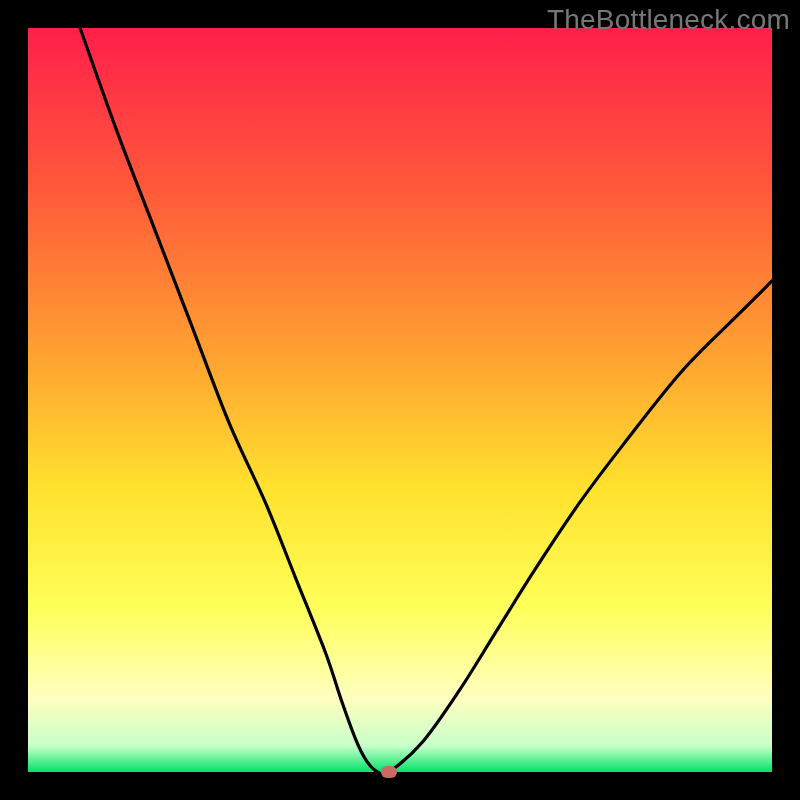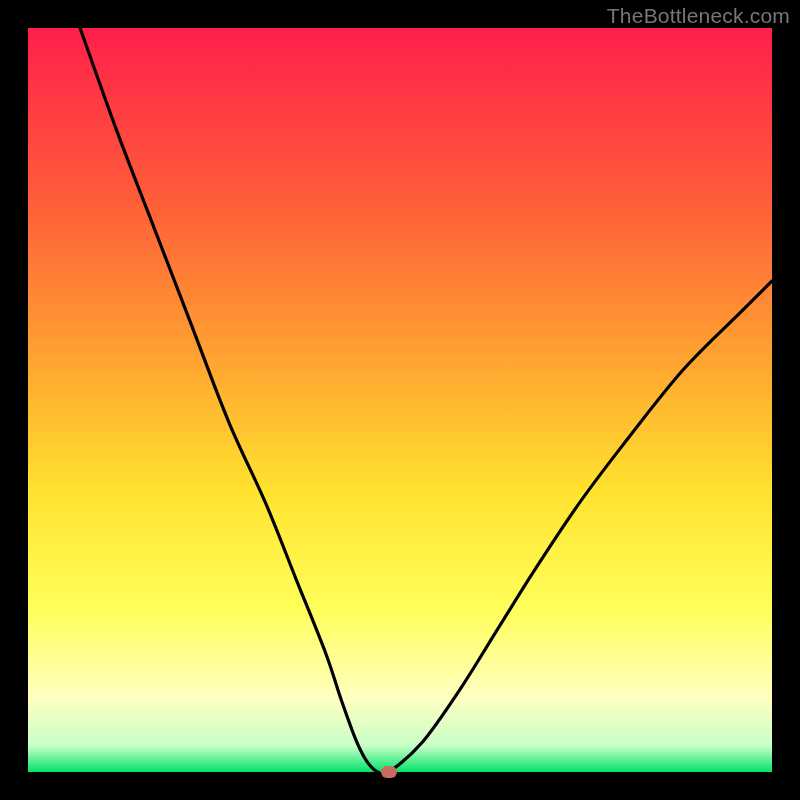--- a/index.html
+++ b/index.html
@@ -24,21 +24,21 @@
     left: 0;
     top: 0;
     width: 744px;
     height: 744px;
   }
   .watermark {
     position: absolute;
     top: 4px;
     right: 10px;
     color: #777;
-    font-size: 21px;
+    font-size: 28px;
     font-weight: 500;
     letter-spacing: 0.2px;
   }
   .marker {
     position: absolute;
     width: 16px;
     height: 12px;
     border-radius: 6px / 6px;
     background: #c96a63;
     transform: translate(-50%, -50%);

